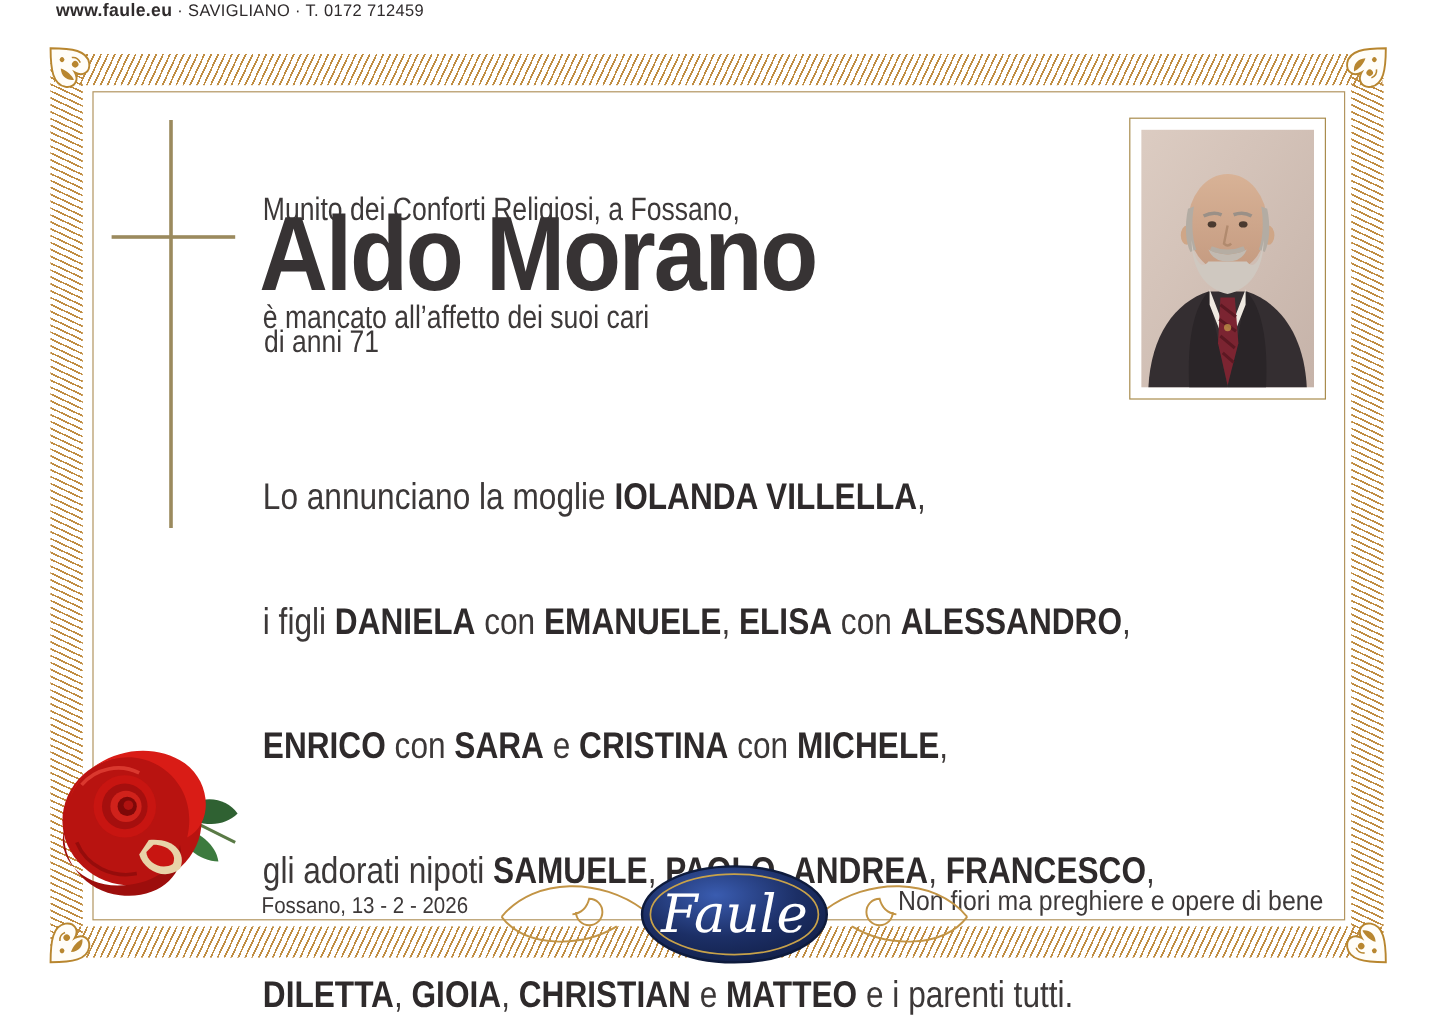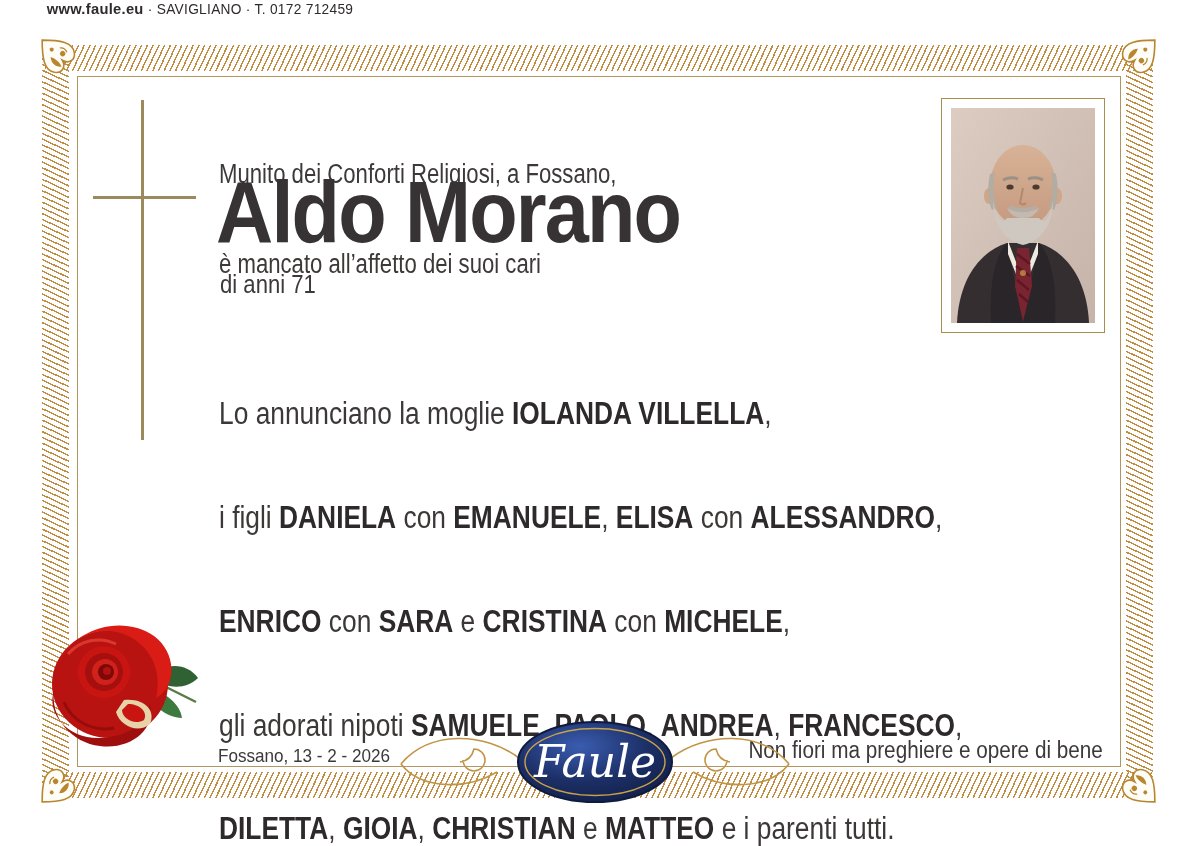--- a/index.html
+++ b/index.html
@@ -51,21 +51,21 @@
   .contact b{font-size:15px;}
   
   .photo-frame{
     position:absolute; left:941px; top:98px; width:164px; height:235px;
     border:1px solid #a98c4e; background:#fff; box-sizing:border-box; padding:9px; z-index:3;
   }
   .photo-frame svg{display:block; width:144px; height:215px;}
   
   .rose{position:absolute; left:28px; top:606px; z-index:4;}
   
-  .logo{position:absolute; left:393px; top:712px; z-index:4;}
+  .logo{position:absolute; left:410px; top:712px; z-index:4;}
 </style>
 </head>
 <body>
 
 <div class="card">
 
   <div class="band band-top"></div>
   <div class="band band-bottom"></div>
   <div class="band band-left"></div>
   <div class="band band-right"></div>

